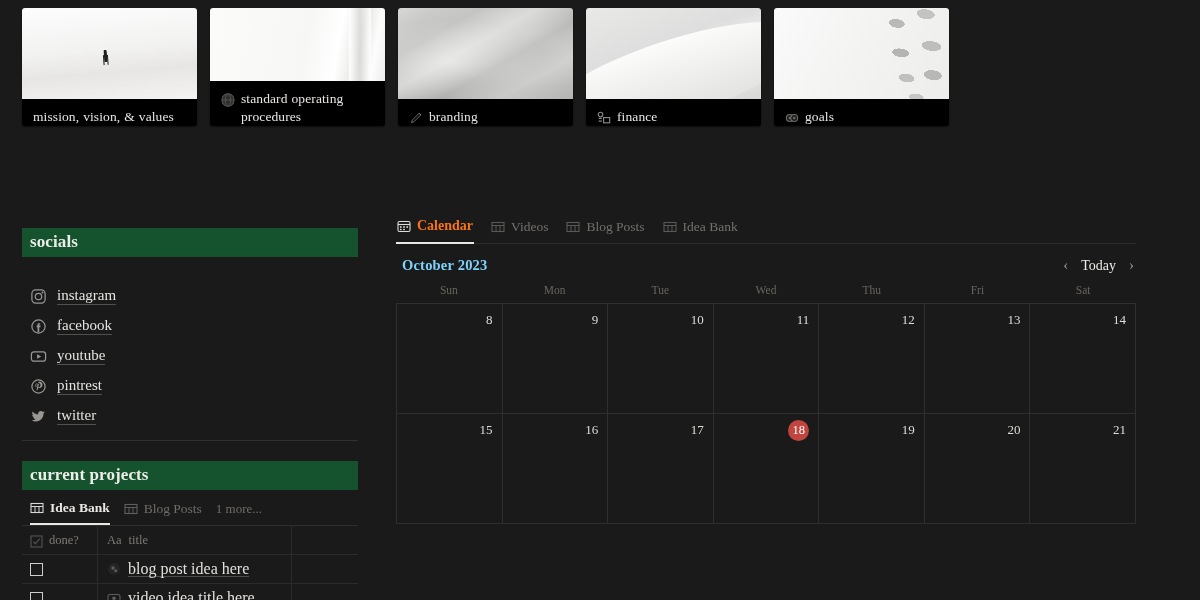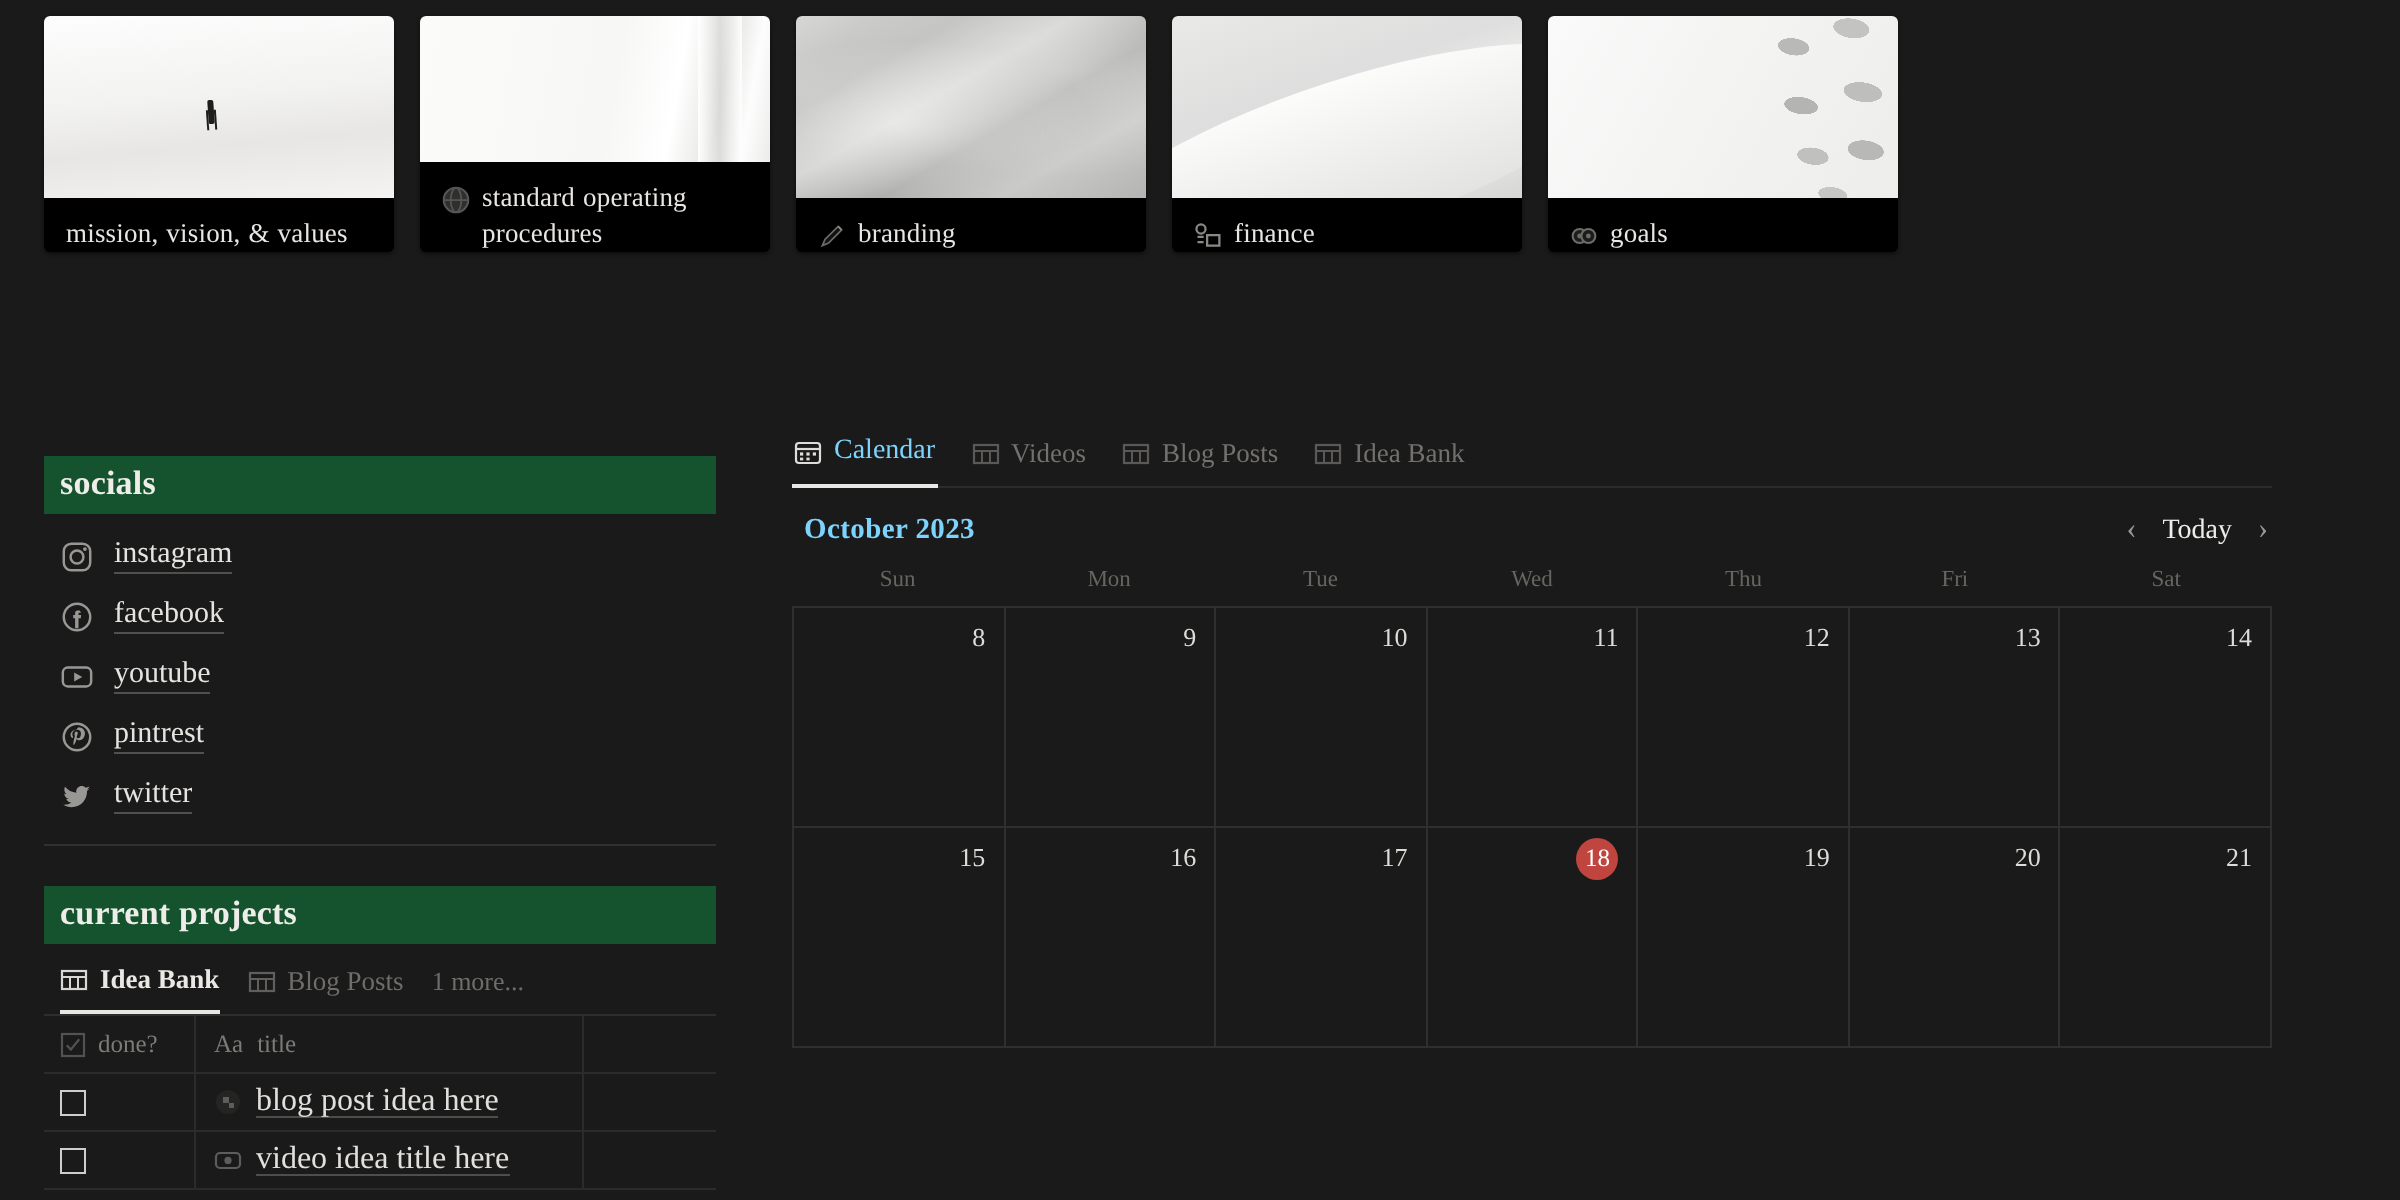--- a/index.html
+++ b/index.html
@@ -74,21 +74,21 @@
 
   
   .left-col { position: absolute; left: 22px; top: 228px; width: 336px; }
   .sec-header {
     background: #14532d;
     color: #efede9;
     font-size: 17px; font-weight: bold;
     padding: 4px 8px 5px 8px;
     letter-spacing: .1px;
   }
-  .social-list { margin-top: 6px; }
+  .social-list { margin-top: 24px; }
   .social-row {
     display: flex; align-items: center; gap: 10px;
     height: 30px; padding-left: 8px;
   }
   .social-ic { width: 17px; height: 17px; flex: 0 0 auto; opacity: .72; }
   .social-label {
     color: #e6e4e0; font-size: 15px;
     border-bottom: 1px solid rgba(200,196,190,.32);
     padding-bottom: 1px; line-height: 16px;
   }
@@ -120,21 +120,21 @@
   }
 
   
   .right-col { position: absolute; left: 396px; top: 218px; width: 740px; }
   .cal-tabs { display: flex; align-items: center; gap: 16px; border-bottom: 1px solid #2b2b29; }
   .cal-tab { display: flex; align-items: center; gap: 6px; padding: 0 1px 8px 1px; }
   .cal-tab .tab-ic { width: 14px; height: 14px; opacity: .5; }
   .cal-tab .tab-tx { font-size: 13.5px; color: #73716e; }
   .cal-tab.active { border-bottom: 2px solid #eae8e4; margin-bottom: -1px; }
   .cal-tab.active .tab-ic { opacity: .95; }
-  .cal-tab.active .tab-tx { color: #7dd3fc; font-weight: normal; font-size: 14px; }
+  .cal-tab.active .tab-tx { color: #f97316; font-weight: bold; font-size: 14px; }
 
   .cal-head { display: flex; align-items: center; justify-content: space-between; padding: 13px 2px 10px 6px; }
   .cal-month { font-size: 14.5px; font-weight: bold; color: #7dd3fc; letter-spacing: .2px; }
   .cal-nav { display: flex; align-items: center; gap: 13px; }
   .nav-chev { color: #9a9894; font-size: 15px; line-height: 1; }
   .nav-today { color: #eeece8; font-size: 14px; }
 
   .dow-row { display: grid; grid-template-columns: repeat(7,1fr); }
   .dow { text-align: center; font-size: 11.5px; color: #67655f; padding-bottom: 7px; }
   .cal-grid { border-top: 1px solid #2f2f2d; border-left: 1px solid #2f2f2d; }

